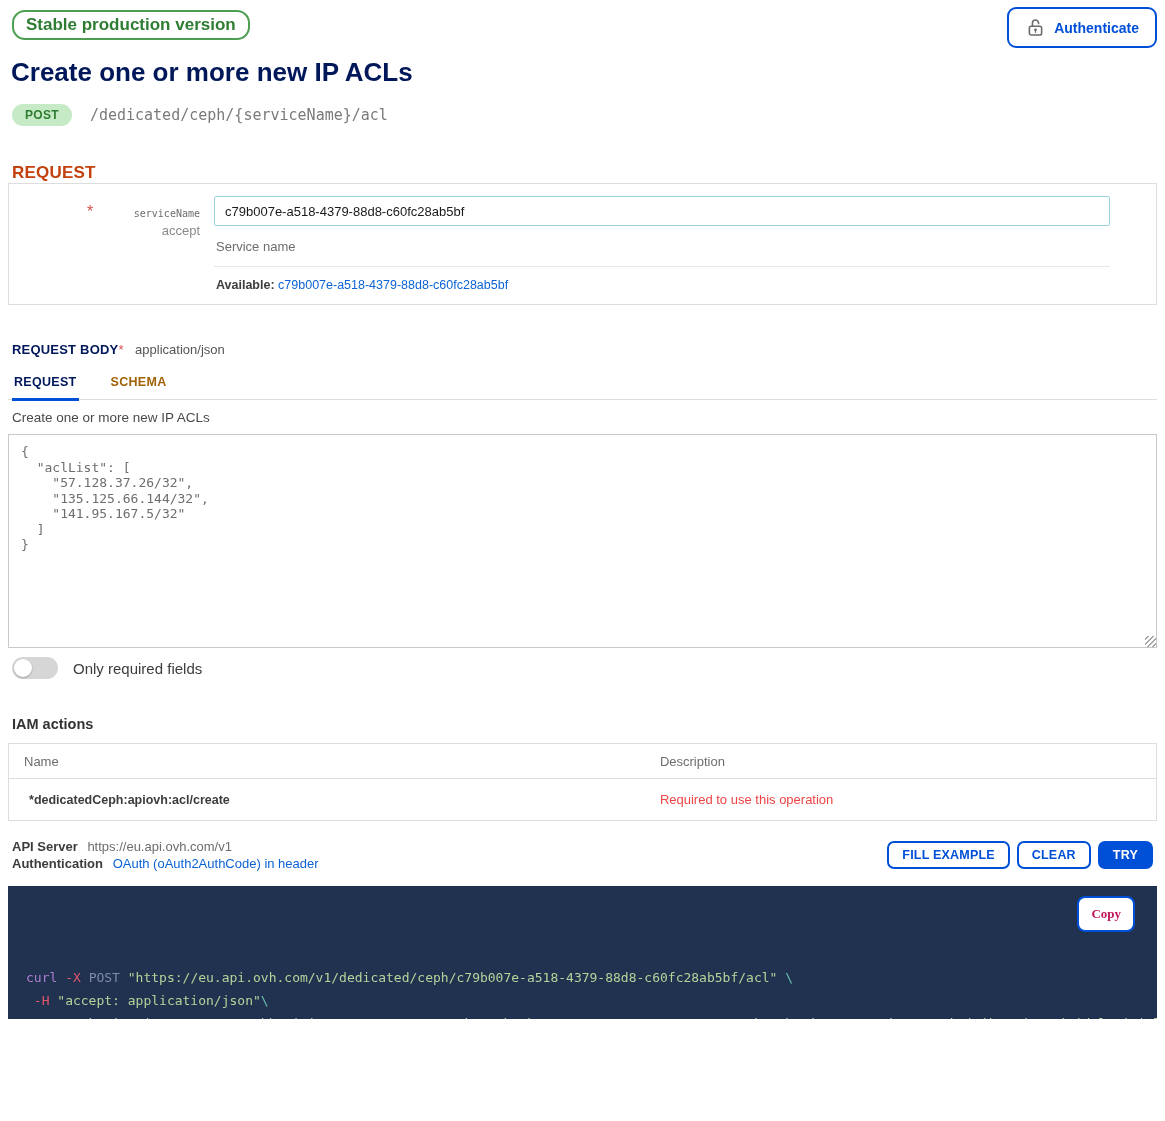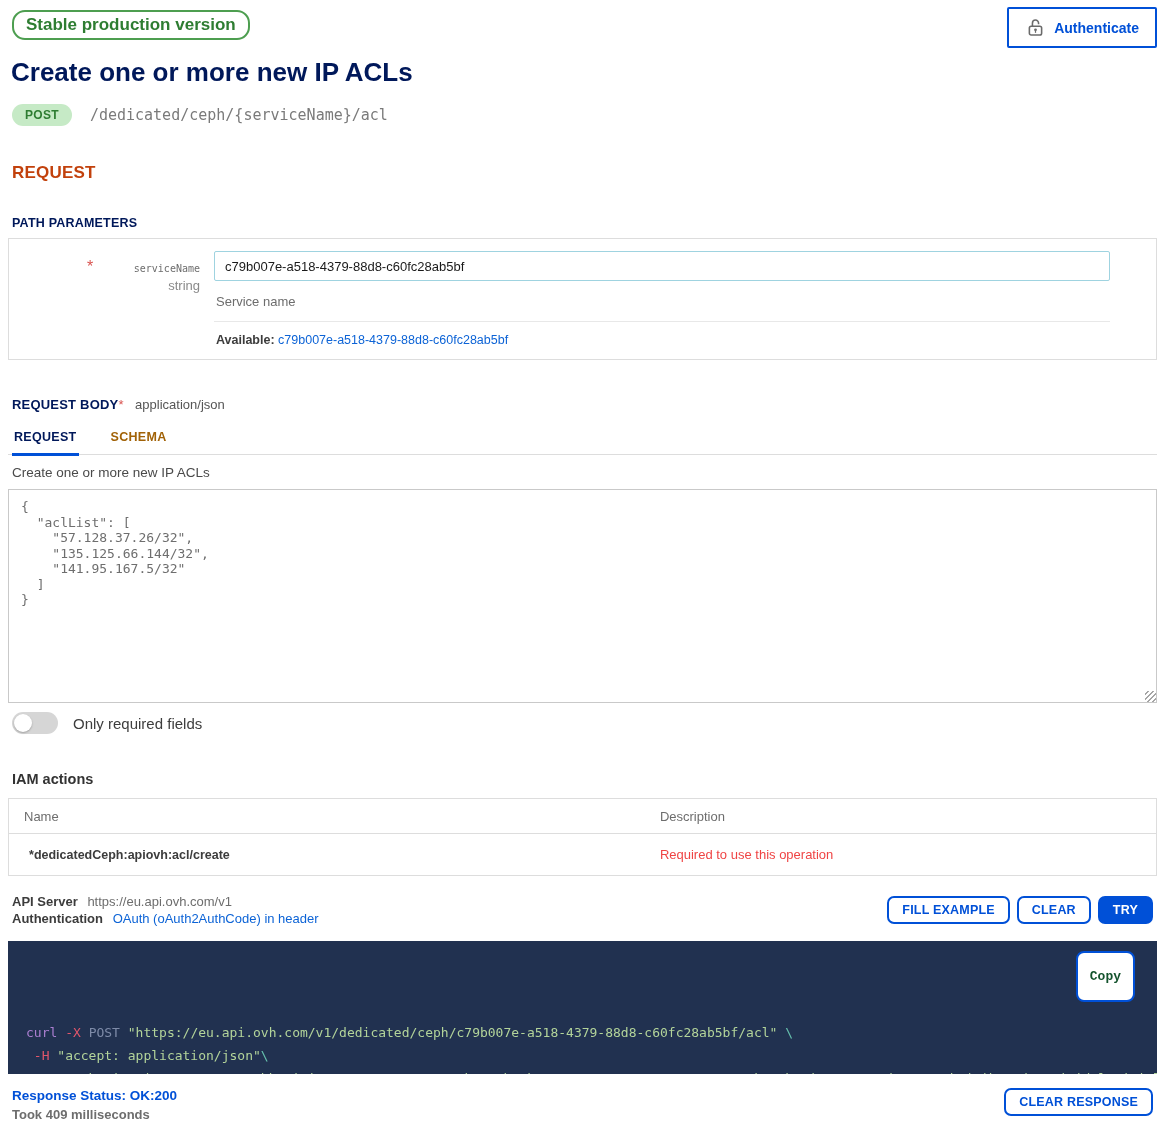--- a/index.html
+++ b/index.html
@@ -13,21 +13,21 @@
 
   
   .topbar { display:flex; justify-content:space-between; align-items:flex-start; padding-top:7px; }
   .stable-badge {
     margin-top:3px; margin-left:4px;
     display:inline-block; border:2px solid #4d9e50; color:#2e7d32;
     font-weight:bold; font-size:17px; padding:3px 12px; border-radius:13px; background:#fff;
   }
   .auth-btn {
     display:flex; align-items:center; gap:8px; cursor:pointer;
-    background:#fff; border:2px solid #0050d7; border-radius:2px;
+    background:#fff; border:2px solid #0050d7; border-radius:9px;
     padding:8px 16px; color:#0050d7; font-weight:bold; font-size:14px;
     font-family:"Liberation Sans", sans-serif;
   }
 
   
   h1.title { color:#00185a; font-size:26px; font-weight:bold; margin:9px 0 0 3px; }
   .endpoint { display:flex; align-items:center; margin:16px 0 0 4px; }
   .method-badge {
     background:#c6eac6; color:#2e7d32; font-weight:bold; font-size:12px;
     padding:4px 13px; border-radius:12px; letter-spacing:.3px;
@@ -112,22 +112,22 @@
   
   .code-block {
     position:relative; background:#213150; margin-top:13px;
     padding:11px 18px; font-family:"DejaVu Sans Mono", monospace;
     font-size:13px; line-height:23px; white-space:pre; overflow:hidden; color:#cdd6e4;
   }
   .code-block.curl { height:133px; }
   .copy-btn {
     position:absolute; top:10px; right:22px; cursor:pointer;
     background:#fff; border:2px solid #0050d7; border-radius:8px;
-    color:#14532d; font-weight:bold; font-size:13px; padding:16px 12px;
-    font-family:Liberation Mono, monospace;
+    color:#be185d; font-weight:bold; font-size:13px; padding:8px 12px;
+    font-family:Liberation Serif, serif;
   }
   .t-cmd { color:#ab7fd1; }
   .t-flag { color:#e0566b; }
   .t-kw { color:#7e8ba8; }
   .t-str { color:#b3d49a; }
   .t-esc { color:#66c2ae; }
   .t-pl { color:#cdd6e4; }
 
   
   .resp-row { display:flex; justify-content:space-between; align-items:flex-start; margin:14px 4px 0 4px; }
@@ -156,29 +156,28 @@
 
   <h1 class="title">Create one or more new IP ACLs</h1>
 
   <div class="endpoint">
     <span class="method-badge">POST</span>
     <span class="endpoint-path">/dedicated/ceph/{serviceName}/acl</span>
   </div>
 
   <h2 class="request-heading">REQUEST</h2>
 
-  <div class="section-label">PATH PARAMETERS</div>
 
   <div class="param-table">
     <div class="param-left">
       <div>
         <span class="req">*</span>
         <span class="param-name">serviceName</span>
       </div>
-      <div class="param-type">string</div>
+      <div class="param-type">accept</div>
     </div>
     <div class="param-right">
       <input class="param-input" type="text" value="c79b007e-a518-4379-88d8-c60fc28ab5bf" style="">
       <div class="param-desc">Service name</div>
       <div class="param-avail">
         <b>Available:</b>
         <a class="link">c79b007e-a518-4379-88d8-c60fc28ab5bf</a>
       </div>
     </div>
   </div>
@@ -248,21 +247,14 @@
       <button class="btn">CLEAR</button>
       <button class="btn primary">TRY</button>
     </div>
   </div>
 
   <div class="code-block curl">
     <button class="copy-btn">Copy</button>
     <div id="curl-code"><div><span class="t-cmd">curl</span><span class="t-pl"> </span><span class="t-flag">-X</span><span class="t-pl"> </span><span class="t-kw">POST</span><span class="t-pl"> </span><span class="t-str">"https://eu.api.ovh.com/v1/dedicated/ceph/c79b007e-a518-4379-88d8-c60fc28ab5bf/acl"</span><span class="t-esc"> \</span></div><div><span class="t-pl"> </span><span class="t-flag">-H</span><span class="t-pl"> </span><span class="t-str">"accept: application/json"</span><span class="t-esc">\</span></div><div><span class="t-pl"> </span><span class="t-flag">-H</span><span class="t-pl"> </span><span class="t-str">"authorization: Bearer eyJhbGciOiJFZERTQSIsImtpZCI6IkVGNThFMkUxMTFBODNCREFEMDE4OUUzMzZERTk3MDhFNjRDMDA4MDEiLCJraW5kIjoib2F1dGgyIiwidHlwIjoiSldUIn0"</span></div></div>
   </div>
 
-  <div class="resp-row">
-    <div>
-      <div class="resp-status">Response Status: OK:200</div>
-      <div class="resp-took">Took 409 milliseconds</div>
-    </div>
-    <button class="btn">CLEAR RESPONSE</button>
-  </div>
 
 </div>
 
 </body></html>

